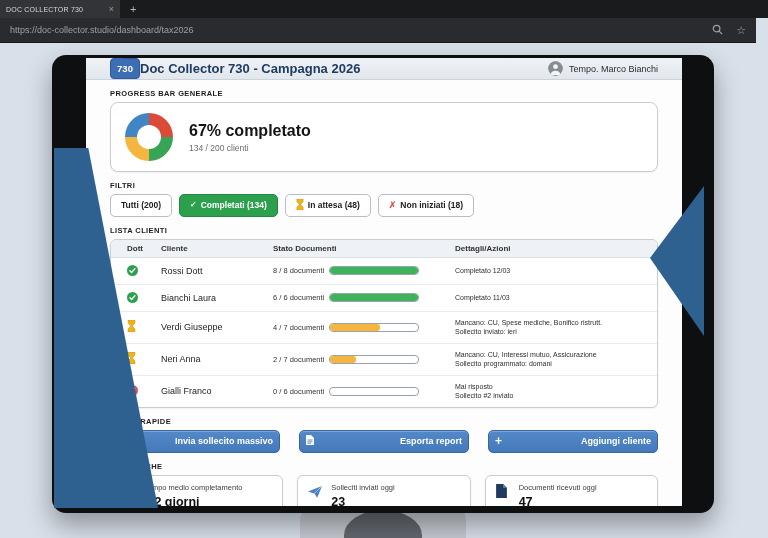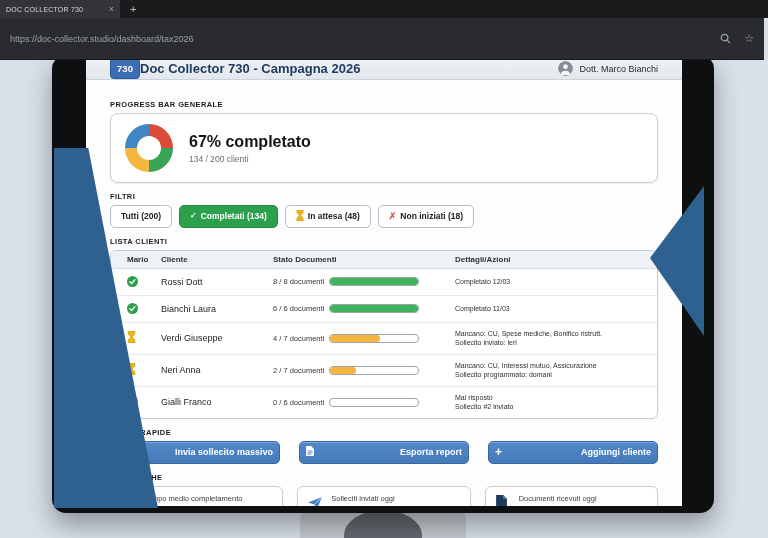--- a/index.html
+++ b/index.html
@@ -7,21 +7,21 @@
     width:768px;height:538px;position:relative;overflow:hidden;
     background:#d8e0e9;font-family:"Liberation Sans",sans-serif;
     -webkit-font-smoothing:antialiased;
   }
   
   .tabbar{position:absolute;top:0;left:0;right:0;height:18px;background:#1a1b1d;display:flex;align-items:center;z-index:10;}
   .tab{height:18px;width:120px;background:#323437;display:flex;align-items:center;padding:0 6px;gap:4px;box-sizing:border-box;}
   .tab-title{font-size:7px;color:#d8d8d8;letter-spacing:.2px;white-space:nowrap;overflow:hidden;flex:1;}
   .tab-close{color:#9c9c9c;font-size:9px;line-height:1;cursor:default;}
   .newtab{color:#b8b8b8;font-size:11px;margin-left:10px;line-height:1;}
-  .urlbar{position:absolute;top:18px;left:0;right:4px;height:42px;background:#292b2e;border-bottom:1px solid #17181a;display:flex;align-items:center;padding:0 10px;box-sizing:border-box;z-index:10;}
+  .urlbar{position:absolute;top:18px;left:0;right:12px;height:25px;background:#292b2e;border-bottom:1px solid #17181a;display:flex;align-items:center;padding:0 10px;box-sizing:border-box;z-index:10;}
   .url-text{font-size:9px;color:#9aa0a6;flex:1;white-space:nowrap;overflow:hidden;}
   .url-icons{display:flex;align-items:center;gap:13px;}
   .star{color:#9aa0a6;font-size:11px;line-height:1;}
   
   .desktop{position:absolute;top:44px;left:0;right:0;bottom:0;}
   .shape-left{position:absolute;left:54px;top:104px;width:104px;height:360px;background:#2e6090;
     clip-path:polygon(0 0,33% 0,100% 100%,0 100%);z-index:3;pointer-events:none;}
   .shape-right{position:absolute;left:650px;top:142px;width:54px;height:150px;background:#2e6090;
     clip-path:polygon(100% 0,100% 100%,0 48%);z-index:3;pointer-events:none;}
   .stand-base{position:absolute;left:300px;top:464px;width:166px;height:30px;background:#c5cad0;border-radius:12px 12px 0 0;z-index:0;}
@@ -34,21 +34,21 @@
     display:flex;align-items:center;padding:0 24px;gap:0;box-sizing:border-box;}
   .logo{width:30px;height:21px;background:#3d6db3;border:1px solid #2d5a99;border-radius:4px;color:#fff;font-weight:bold;
     font-size:9.5px;display:flex;align-items:center;justify-content:center;position:relative;box-sizing:border-box;}
   .logo::before{content:"";position:absolute;left:2px;top:-3px;width:10px;height:3px;background:#3d6db3;border-radius:2px 2px 0 0;}
   .app-title{font-size:13px;font-weight:bold;color:#1f3c60;}
   .header-right{margin-left:auto;display:flex;align-items:center;gap:6px;}
   .avatar{width:15px;height:15px;border-radius:50%;overflow:hidden;display:inline-flex;}
   .user-name{font-size:9px;color:#2b2b2b;}
   .app-body{padding:6px 24px 0;box-sizing:border-box;}
   .section-label{font-size:7.5px;font-weight:700;color:#1c1c1c;letter-spacing:.4px;margin:9px 0 4px;}
-  .section-label.first{margin-top:14px;}
+  .section-label.first{margin-top:3px;}
   
   .progress-card{border:1px solid #c7cdd5;border-radius:8px;padding:10px 14px;display:flex;align-items:center;gap:16px;
     background:#fff;box-shadow:0 1px 2px rgba(0,0,0,.06);}
   .donut{width:48px;height:48px;border-radius:50%;position:relative;flex:none;}
   .donut::after{content:"";position:absolute;inset:12px;background:#fff;border-radius:50%;}
   .progress-headline{font-size:16px;font-weight:bold;color:#141414;}
   .progress-sub{font-size:8.5px;color:#686d73;margin-top:3px;}
   
   .filters-row{display:flex;gap:7px;}
   .chip{border:1px solid #b6bdc6;border-radius:5px;background:#fff;padding:4px 10px;font-size:8.5px;color:#222;
@@ -124,21 +124,21 @@
         <div class="logo">730</div>
         <div class="app-title">Doc Collector 730 - Campagna 2026</div>
         <div class="header-right">
           <span class="avatar">
             <svg width="15" height="15" viewBox="0 0 16 16">
                 <circle cx="8" cy="8" r="8" fill="#848c95"></circle>
                 <circle cx="8" cy="6" r="2.6" fill="#f2f4f6"></circle>
                 <path d="M2.5 15a5.5 4.6 0 0 1 11 0z" fill="#f2f4f6"></path>
               </svg>
           </span>
-          <span class="user-name">Dott. Marco Bianchi</span>
+          <span class="user-name">Tempo. Marco Bianchi</span>
         </div>
       </div>
 
       <div class="app-body">
 
         <div class="section-label first">PROGRESS BAR GENERALE</div>
         <div class="progress-card">
           <div class="donut" style="background: conic-gradient(from -90deg, rgb(66, 133, 196) 0deg, rgb(66, 133, 196) 25%, rgb(220, 74, 56) 25%, rgb(220, 74, 56) 50%, rgb(55, 164, 86) 50%, rgb(55, 164, 86) 75%, rgb(244, 182, 63) 75%, rgb(244, 182, 63) 100%);"></div>
           <div>
             <div class="progress-headline">67% completato</div>
@@ -165,21 +165,21 @@
           </button>
           <button class="chip">
             <span class="glyph-x">✗</span>
             <span>Non iniziati (18)</span>
           </button>
         </div>
 
         <div class="section-label">LISTA CLIENTI</div>
         <div class="table-card">
           <div class="t-head">
-            <span class="h-status">Mario</span>
+            <span class="h-status">Dott</span>
             <span class="h-name">Cliente</span>
             <span class="h-docs">Stato Documenti</span>
             <span class="h-details">Dettagli/Azioni</span>
           </div>
 
           <div class="t-row">
             <div class="cell-status">
                 <span>
               <svg width="11" height="11" viewBox="0 0 12 12">
                     <circle cx="6" cy="6" r="6" fill="#2da04e"></circle>

